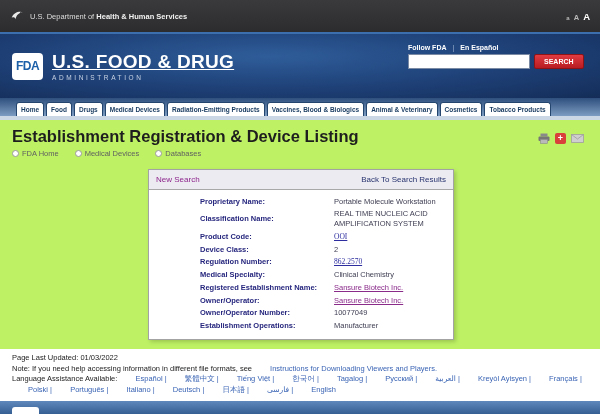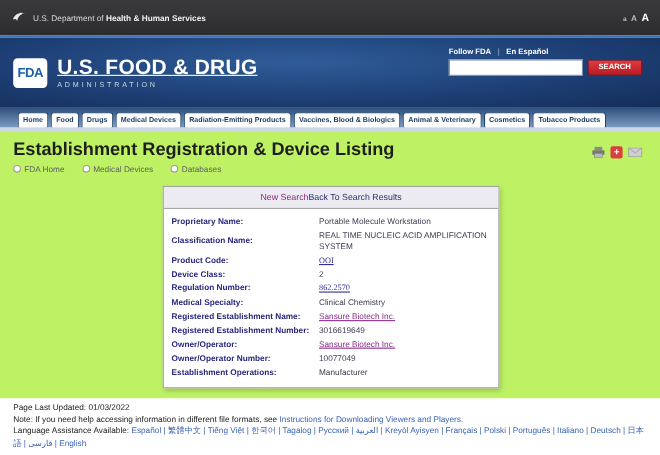--- a/index.html
+++ b/index.html
@@ -42,33 +42,33 @@
   .crumb { display:flex; align-items:center; gap:3px; }
   .crumb-icon { width:7px; height:7px; border:1.5px solid #9a9a9a; border-radius:50%; display:inline-block; background:#fff; }
   .crumb a { color:#606060; text-decoration:none; cursor:pointer; }
   .title-icons { position:absolute; right:16px; top:13px; display:flex; gap:5px; align-items:center; }
   .icon-print svg, .icon-mail svg { display:block; }
   .icon-share { width:11px; height:11px; background:#d9403c; border-radius:2px; color:#fff; font-size:9px; font-weight:bold; line-height:10px; text-align:center; cursor:pointer; }
   .title-icons > span { cursor:pointer; }
 
   
   .panel { margin:11px 0 0 136px; width:306px; border:1px solid #a3a3a3; box-shadow:1.5px 2px 4px rgba(0,0,0,0.18); background:#fff; }
-  .panel-header { background:#ebebf1; border-bottom:1px solid #a8a8a8; display:flex; justify-content:center; padding:5px 7px; font-size:8px; }
+  .panel-header { background:#ebebf1; border-bottom:1px solid #a8a8a8; display:flex; justify-content:space-between; padding:5px 7px; font-size:8px; }
   .new-search { color:#8e258c; text-decoration:none; cursor:pointer; }
   .back-link { color:#28336f; text-decoration:none; cursor:pointer; }
   .panel-body { padding:5px 7px 7px; }
   .prow { display:flex; align-items:center; min-height:11px; padding:1.5px 0; font-size:7.5px; }
-  .prow .lbl { width:134px; flex-shrink:0; font-weight:bold; color:#26267e; padding-right:4px; line-height:1.25; }
+  .prow .lbl { width:134px; flex-shrink:0; font-weight:bold; color:#26267e; padding-right:4px; line-height:1.25;margin-left:44px; }
   .prow .val { color:#3d3d52; line-height:1.3; }
   .prow .val.link-blue { color:#2d2da0; text-decoration:underline; cursor:pointer;font-family:Liberation Serif, serif; }
   .prow .val.link-purple { color:#8a2b8a; text-decoration:underline; cursor:pointer; }
 
   
   .page-info { flex-shrink:0; padding:4px 12px 6px; font-size:7.5px; color:#222; line-height:1.4; }
-  .page-info a { color:#3a64b4; text-decoration:none; cursor:pointer; }
+  .page-info a { color:#3a64b4; text-decoration:none; cursor:pointer;margin-left:16px; }
   .lang-line .sep { color:#3a64b4; }
 
   
   .footer { flex-shrink:0; height:32px; background:linear-gradient(#5f88bc 0%, #2c568a 50%, #1d3f6b 100%); display:flex; align-items:center; padding:0 12px; }
   .footer-logo { width:27px; height:21px; background:#fff; border-radius:3px; display:flex; align-items:center; justify-content:center; color:#1b5fa8; font-weight:bold; font-size:9.5px; cursor:pointer; }
   .footer-links { flex:1; display:flex; justify-content:center; align-items:center; gap:7px; font-size:7px; font-weight:bold; }
   .footer-links a { color:#fff; text-decoration:none; white-space:nowrap; cursor:pointer; }
   .footer-links .sep { color:#a9bdd8; font-weight:normal; }
 </style>
 </head>
@@ -188,24 +188,20 @@
           </div>
           <div class="prow">
             <div class="lbl">Medical Specialty:</div>
             <div class="val">Clinical Chemistry</div>
           </div>
           <div class="prow">
             <div class="lbl">Registered Establishment Name:</div>
             <a class="val link-purple">Sansure Biotech Inc.</a>
           </div>
           <div class="prow">
-            <div class="lbl">Registered Establishment Number:</div>
-            <div class="val">3016619649</div>
-          </div>
-          <div class="prow">
             <div class="lbl">Owner/Operator:</div>
             <a class="val link-purple">Sansure Biotech Inc.</a>
           </div>
           <div class="prow">
             <div class="lbl">Owner/Operator Number:</div>
             <div class="val">10077049</div>
           </div>
           <div class="prow">
             <div class="lbl">Establishment Operations:</div>
             <div class="val">Manufacturer</div>

